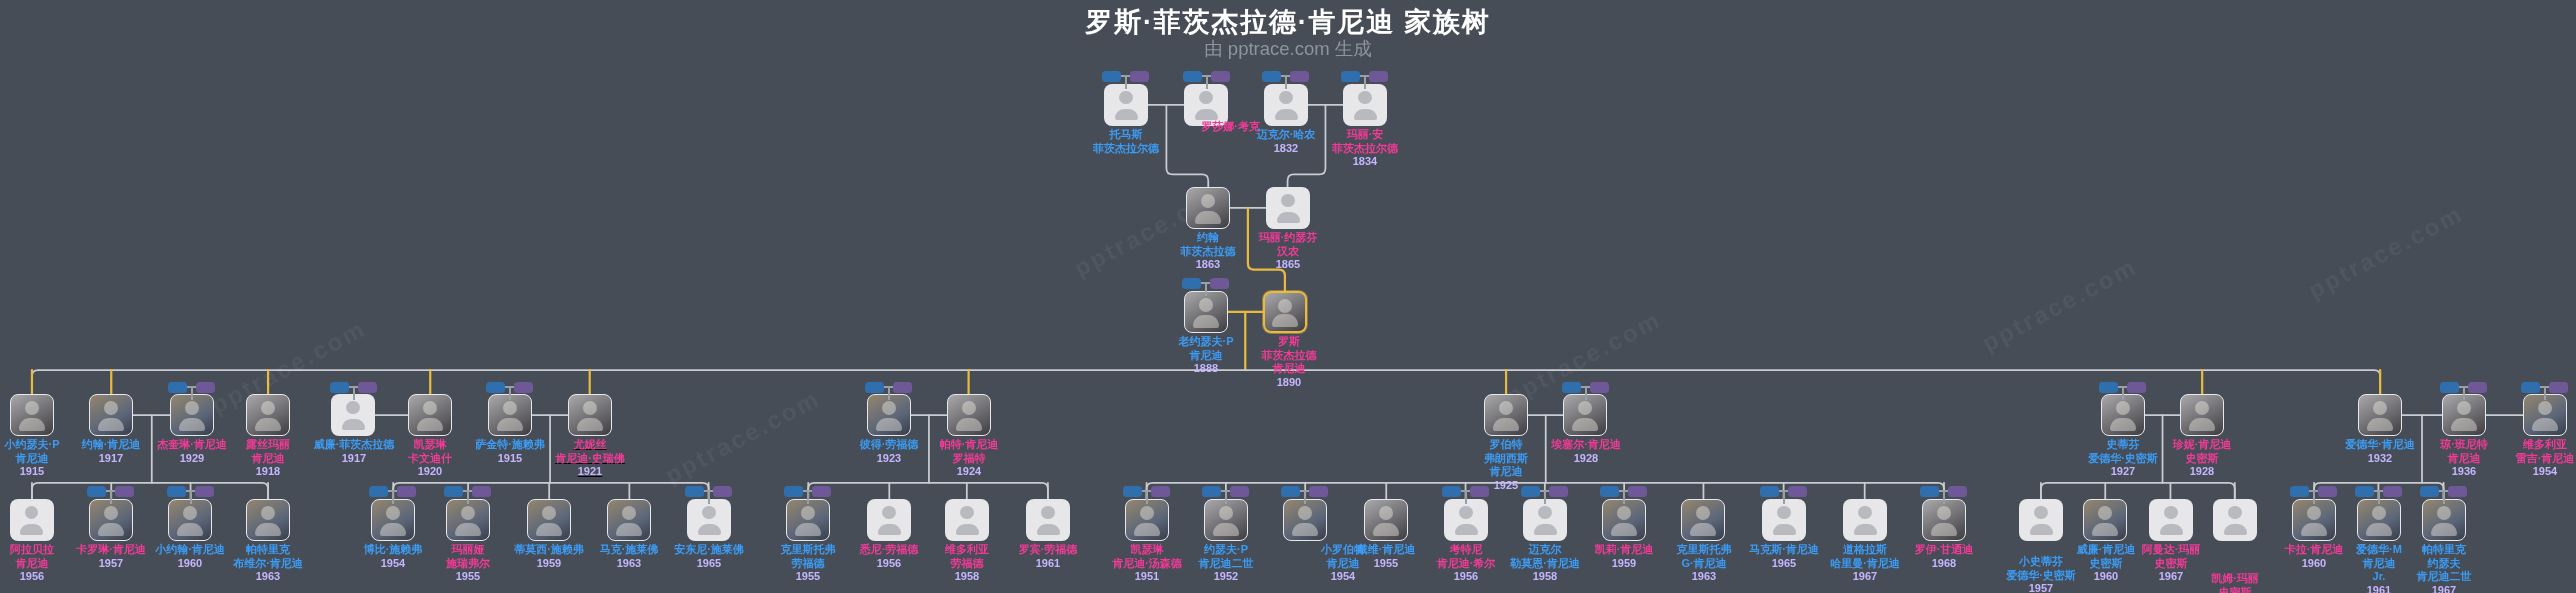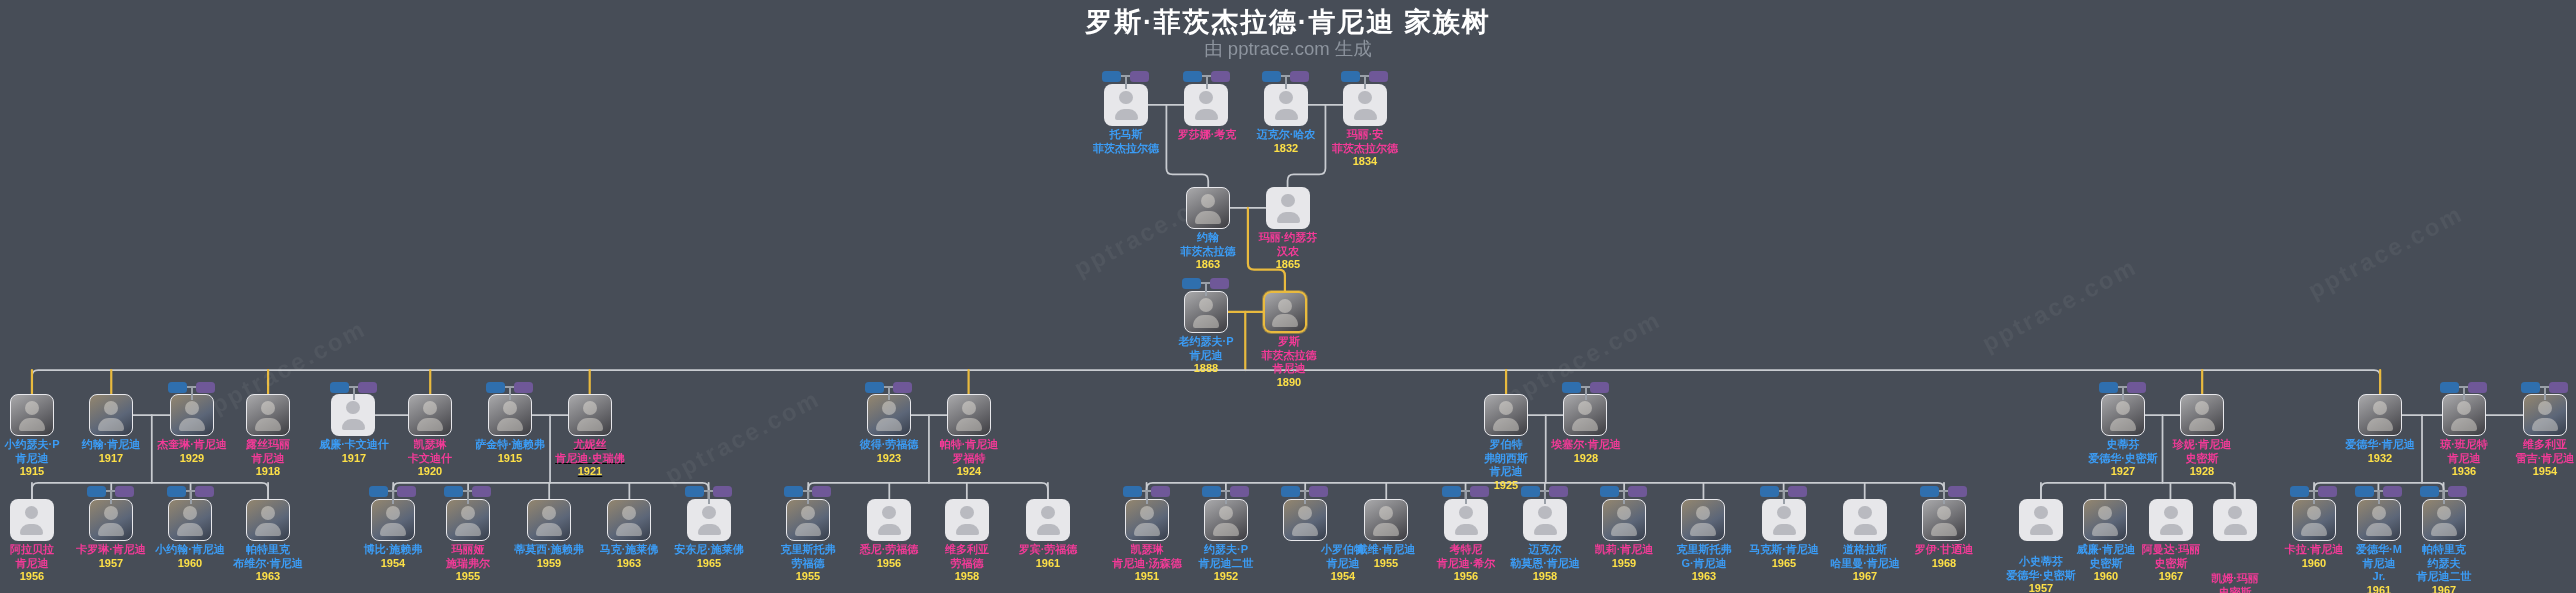--- a/index.html
+++ b/index.html
@@ -15,21 +15,21 @@
   .card.placeholder::after{content:"";position:absolute;left:50%;bottom:6.2px;width:23px;height:10.6px;margin-left:-11.5px;border-radius:11.5px 11.5px 2.6px 2.6px;background:#b9bac0}
   .card.photo{border:1.8px solid #e8e8ec}
   .card.photo::before{content:"";position:absolute;left:50%;top:6.2px;width:14px;height:14px;margin-left:-7px;border-radius:50%;background:rgba(245,240,230,.42)}
   .card.photo::after{content:"";position:absolute;left:50%;bottom:4.4px;width:26.4px;height:12.3px;margin-left:-13.2px;border-radius:12.3px 12.3px 2.6px 2.6px;background:rgba(245,240,230,.42)}
   .card.bw{background:linear-gradient(150deg,#a9a9ab 0%,#6e6e72 55%,#3d3d42 100%)}
   .card.color{background:linear-gradient(150deg,#93866f 0%,#5c6678 60%,#373e4b 100%)}
   .card.root{border:2.6px solid #e9ba3e;box-shadow:0 0 0 0.9px rgba(233,186,62,.45)}
   .label{position:absolute;width:106px;text-align:center;font-size:11px;font-weight:bold;line-height:13.7px;z-index:4}
   .nm.m{color:#3b9cf5}
   .nm.f{color:#f23a97}
-  .yr{color:#fde047}
+  .yr{color:#c4b5fd}
   .chips{position:absolute;width:48px;height:10.6px;z-index:4}
   .chips .v{position:absolute;left:23px;top:4.4px;width:1.8px;height:14px;background:#9aa0a8}
   .chips .h{position:absolute;left:17.6px;top:4.4px;width:12.3px;height:1.8px;background:#9aa0a8}
   .chip{position:absolute;top:0;width:19.4px;height:10.6px;border-radius:3.5px}
   .chip.b{left:0;background:#2f6fae}
   .chip.p{left:28px;background:#6f5898}
   .wm{position:absolute;color:rgba(255,255,255,.05);font-size:24px;font-weight:bold;letter-spacing:2.6px;transform:rotate(-28deg);z-index:2;white-space:nowrap}
 </style>
 </head>
 <body>
@@ -119,21 +119,21 @@
       <div class="nm m">托马斯</div>
       <div class="nm m">菲茨杰拉尔德</div>
     </div>
     <div class="chips" style="left: 1102px; top: 71px;">
       <span class="v"></span>
       <span class="h"></span>
       <span class="chip b" style="background: rgb(47, 111, 174);"></span>
       <span class="chip p" style="background: rgb(111, 88, 152);"></span>
     </div>
     <div class="card placeholder" title="罗莎娜·考克" style="left: 1184px; top: 84px;"></div>
-    <div class="label" style="left: 1154px; top: 128px;">
+    <div class="label" style="left: 1154px; top: 120px; text-align: right;">
       <div class="nm f">罗莎娜·考克</div>
     </div>
     <div class="chips" style="left: 1183px; top: 71px;">
       <span class="v"></span>
       <span class="h"></span>
       <span class="chip b" style="background: rgb(47, 111, 174);"></span>
       <span class="chip p" style="background: rgb(111, 88, 152);"></span>
     </div>
     <div class="card placeholder" title="迈克尔·哈农" style="left: 1264px; top: 84px;"></div>
     <div class="label" style="left: 1233px; top: 128px;">
@@ -212,21 +212,21 @@
       <span class="chip p" style="background: rgb(111, 88, 152);"></span>
     </div>
     <div class="card photo bw" title="露丝玛丽肯尼迪" style="left: 246px; top: 394px;"></div>
     <div class="label" style="left: 215px; top: 438px;">
       <div class="nm f">露丝玛丽</div>
       <div class="nm f">肯尼迪</div>
       <div class="yr">1918</div>
     </div>
     <div class="card placeholder" title="威廉·卡文迪什" style="left: 331px; top: 394px;"></div>
     <div class="label" style="left: 301px; top: 438px;">
-      <div class="nm m">威廉·卡文迪什</div>
+      <div class="nm m">威廉·菲茨杰拉德</div>
       <div class="yr">1917</div>
     </div>
     <div class="chips" style="left: 330px; top: 382px;">
       <span class="v"></span>
       <span class="h"></span>
       <span class="chip b" style="background: rgb(47, 111, 174);"></span>
       <span class="chip p" style="background: rgb(111, 88, 152);"></span>
     </div>
     <div class="card photo bw" title="凯瑟琳卡文迪什" style="left: 408px; top: 394px;"></div>
     <div class="label" style="left: 377px; top: 438px;">

